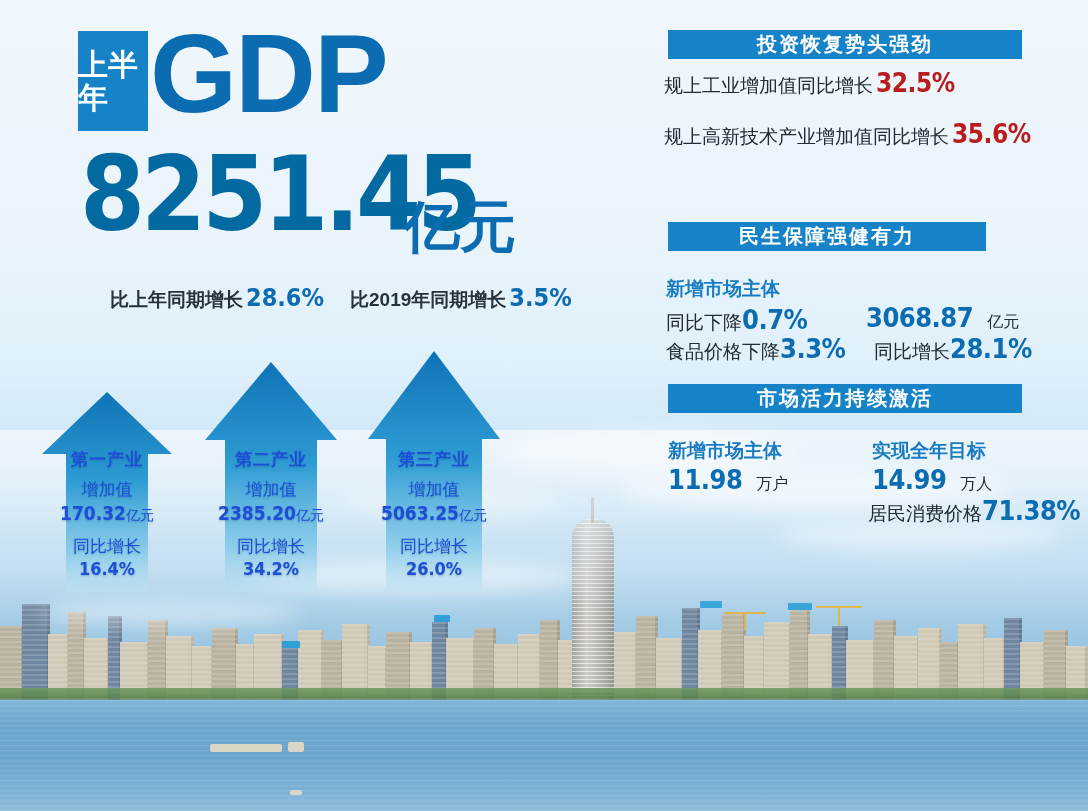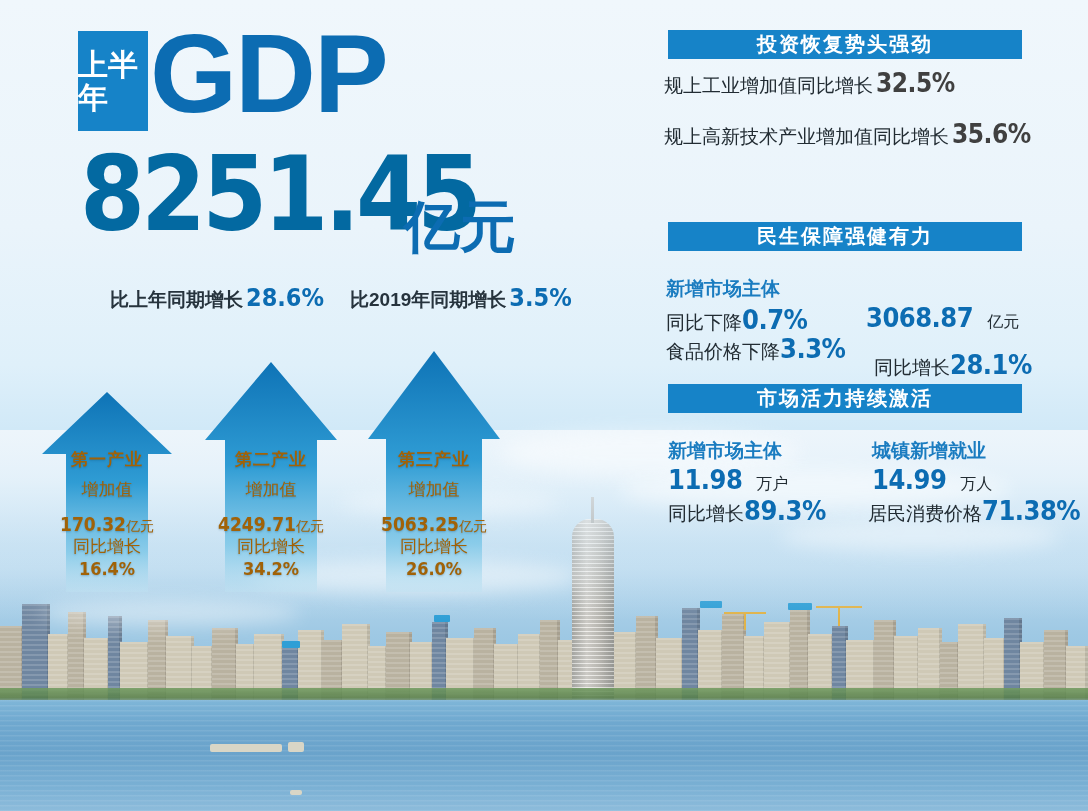--- a/index.html
+++ b/index.html
@@ -64,35 +64,35 @@
   .sub-row{position:absolute;left:110px;top:283px;font-size:19px;color:#26333d;
     display:flex;align-items:baseline;gap:0px;}
   .sub-row .lbl{font-weight:bold;text-align:right;}
   .sub-row .val{font-size:25px;font-weight:bold;color:#0c6cb2;margin:0 4px 0 3px;
     font-family:"DejaVu Sans Condensed","Liberation Sans",sans-serif;}
   .sub-gap{display:inline-block;width:22px;}
 
   
   .arrow{position:absolute;}
   .arrow .art{position:absolute;left:0;top:0;width:100%;height:100%;}
-  .arrow .txt{position:absolute;left:0;width:100%;text-align:center;color:#a16207;
+  .arrow .txt{position:absolute;left:0;width:100%;text-align:center;color:#1d4ed8;
     text-shadow:0 1px 2px rgba(10,60,100,.28);}
   .a-title{font-size:17px;font-weight:bold;letter-spacing:1px;}
   .a-l1{font-size:17px;}
-  .a-l2{font-size:19px;font-weight:bold;font-family:"DejaVu Sans Condensed","Liberation Sans",sans-serif;margin-top:11px;}
+  .a-l2{font-size:19px;font-weight:bold;font-family:"DejaVu Sans Condensed","Liberation Sans",sans-serif;}
   .a-l2 small{font-size:14px;font-weight:normal;font-family:"Liberation Sans",sans-serif;}
   .a-l3{font-size:17px;}
   .a-l4{font-size:18px;font-weight:bold;font-family:"DejaVu Sans Condensed","Liberation Sans",sans-serif;}
 
   
   .panel-bar{position:absolute;height:29px;background:#1683c8;color:#fff;
     font-size:20px;font-weight:bold;letter-spacing:2px;
     display:flex;align-items:center;justify-content:center;}
   .r-line{position:absolute;font-size:19px;color:#222c33;white-space:nowrap;}
-  .r-line b.pct{font-size:26px;color:#404040;font-weight:bold;letter-spacing:-.5px;
+  .r-line b.pct{font-size:26px;color:#b91c1c;font-weight:bold;letter-spacing:-.5px;
     font-family:"DejaVu Sans Condensed","Liberation Sans",sans-serif;margin-left:3px;}
   .col-head{position:absolute;font-size:19px;font-weight:bold;color:#1a7cc0;white-space:nowrap;}
   .col-line{position:absolute;font-size:19px;color:#222c33;white-space:nowrap;}
   .col-line .big{font-size:27px;font-weight:bold;color:#0c6cb2;letter-spacing:-.5px;
     font-family:"DejaVu Sans Condensed","Liberation Sans",sans-serif;}
   .col-line .big.lead{margin-right:11px;}
   .col-line .unit{font-size:16px;color:#222c33;margin-left:3px;}
 </style>
 </head>
 <body>
@@ -224,21 +224,21 @@
             <stop offset="45%" stop-color="#2f9cd4"></stop>
         <stop offset="80%" stop-color="#7fc8e8" stop-opacity=".85"></stop>
             <stop offset="100%" stop-color="#bfe2f2" stop-opacity=".45"></stop>
       </linearGradient>
         </defs>
       <polygon points="66,0 132,78 112,78 112,230 20,230 20,78 0,78" fill="url(#ga2)"></polygon>
     </svg>
     <div class="txt a-title" style="top:86px;">第二产业</div>
     <div class="txt a-l1" style="top:116px;">增加值</div>
     <div class="txt a-l2" style="top:140px;">
-      <span>4249.71</span><small>亿元</small>
+      <span>2385.20</span><small>亿元</small>
     </div>
     <div class="txt a-l3" style="top:173px;">同比增长</div>
     <div class="txt a-l4" style="top:196px;">34.2%</div>
   </div>
 
   <div class="arrow" style="left:368px;top:351px;width:132px;height:241px;">
     <svg class="art" viewBox="0 0 132 241" preserveAspectRatio="none">
       <defs>
           <linearGradient id="ga3" x1="0" y1="0" x2="0" y2="1">
         <stop offset="0%" stop-color="#0e73b6"></stop>
@@ -261,50 +261,47 @@
   <div class="panel-bar" style="left:668px;top:30px;width:354px;">
     <span>投资恢复势头强劲</span>
   </div>
   <div class="r-line" style="left:664px;top:68px;">
     <span>规上工业增加值同比增长</span><b class="pct">32.5%</b>
   </div>
   <div class="r-line" style="left:664px;top:119px;">
     <span>规上高新技术产业增加值同比增长</span><b class="pct">35.6%</b>
   </div>
 
-  <div class="panel-bar" style="left:668px;top:222px;width:354px;">
+  <div class="panel-bar" style="left:668px;top:222px;width:318px;">
     <span>民生保障强健有力</span>
   </div>
   <div class="col-head" style="left:666px;top:276px;">新增市场主体</div>
   <div class="col-line" style="left:666px;top:304px;text-align:center;">
     <span>同比下降</span><span class="big">0.7%</span>
   </div>
   <div class="col-line" style="left:666px;top:333px;">
     <span>食品价格下降</span><span class="big">3.3%</span>
   </div>
 
   <div class="col-line" style="left:866px;top:302px;">
     <span class="big lead">3068.87</span><span class="unit">亿元</span>
   </div>
-  <div class="col-line" style="left:874px;top:333px;margin-top:16px;">
+  <div class="col-line" style="left:874px;top:333px;">
     <span>同比增长</span><span class="big">28.1%</span>
   </div>
 
   <div class="panel-bar" style="left:668px;top:384px;width:354px;">
     <span>市场活力持续激活</span>
   </div>
   <div class="col-head" style="left:668px;top:438px;">新增市场主体</div>
   <div class="col-line" style="left:668px;top:464px;">
     <span class="big lead">11.98</span><span class="unit">万户</span>
   </div>
-  <div class="col-line" style="left:668px;top:495px;">
-    <span>同比增长</span><span class="big">89.3%</span>
-  </div>
-
-  <div class="col-head" style="left:872px;top:438px;">城镇新增就业</div>
+
+  <div class="col-head" style="left:872px;top:438px;">实现全年目标</div>
   <div class="col-line" style="left:872px;top:464px;">
     <span class="big lead">14.99</span><span class="unit">万人</span>
   </div>
   <div class="col-line" style="left:868px;top:495px;">
     <span>居民消费价格</span><span class="big">71.38%</span>
   </div>
 
 </div>
 
 </body></html>

